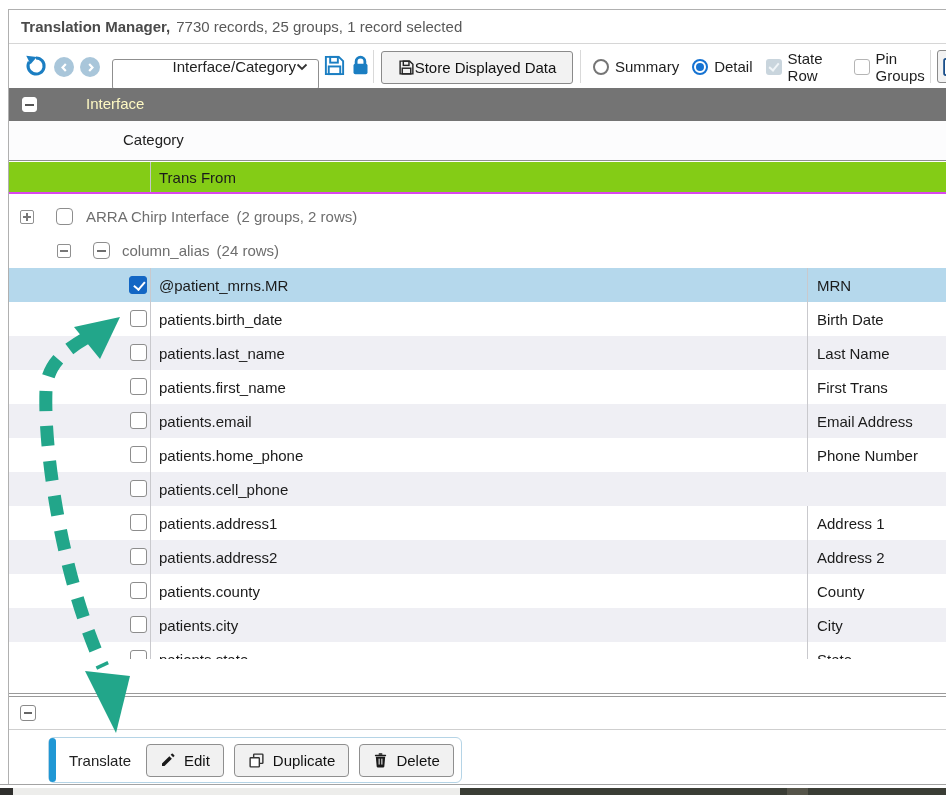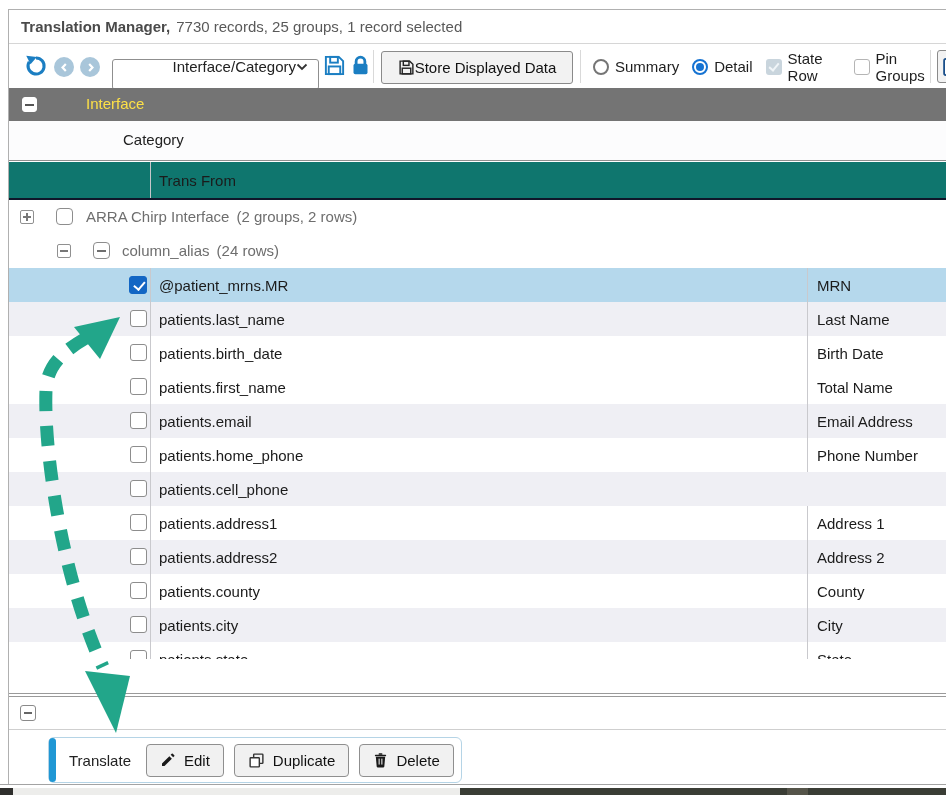--- a/index.html
+++ b/index.html
@@ -32,28 +32,28 @@
   .radio.on::after{content:"";position:absolute;left:2px;top:2px;right:2px;bottom:2px;border-radius:50%;background:#1673d2;}
   .dcheck{width:16px;height:16px;border-radius:3px;background:#c9d5dd;position:relative;flex:none;}
   .dcheck::after{content:"";position:absolute;left:5px;top:2px;width:4px;height:8px;border:solid #f0f5f8;
                  border-width:0 2.3px 2.3px 0;transform:rotate(40deg);}
   .ucheck{width:16px;height:16px;border-radius:3px;border:1.5px solid #b5b5b5;background:#fff;box-sizing:border-box;flex:none;}
   .tb-lbl{margin:0 13px 0 6px;color:#1e1e1e;}
   .col-btn{left:928px;top:5px;width:34px;height:33px;background:#f2f2f2;border:1px solid #8a8a8a;border-radius:3px;
            display:flex;align-items:center;padding-left:5px;box-sizing:border-box;cursor:pointer;}
 
   
-  .hdr-interface{position:absolute;left:9px;top:88px;right:0;height:33px;background:#747474;color:#fde047;}
+  .hdr-interface{position:absolute;left:9px;top:88px;right:0;height:33px;background:#747474;color:#fef9c3;}
   .minusbox{position:absolute;width:15px;height:15px;background:#fff;border:1px solid #d0d0d0;border-radius:3px;box-sizing:border-box;cursor:pointer;}
   .minusbox::before{content:"";position:absolute;left:2px;right:2px;top:50%;height:2px;margin-top:-1px;background:#555;}
   .hdr-interface .minusbox{left:13px;top:9px;border-color:#fff;}
   .hdr-interface .hlabel{position:absolute;left:77px;top:7px;}
   .hdr-category{position:absolute;left:9px;top:121px;right:0;height:40px;background:#fcfcfd;border-bottom:1px solid #8f8f8f;box-sizing:border-box;}
   .hdr-category .hlabel{position:absolute;left:114px;top:10px;color:#222;}
-  .hdr-cols{position:absolute;left:9px;top:162px;right:0;height:38px;background:#0f766e;border-bottom:2px solid #0f172a;box-sizing:border-box;}
+  .hdr-cols{position:absolute;left:9px;top:162px;right:0;height:32px;background:#84cc16;border-bottom:2px solid #d946ef;box-sizing:border-box;}
   .hdr-cols .hc-from{position:absolute;left:141px;top:0;bottom:0;right:139px;border-left:1px solid #c6c6ca;display:flex;align-items:center;padding-left:8px;color:#1b1b1b;}
   .hdr-cols .hc-to{position:absolute;left:798px;top:0;bottom:0;right:0;border-left:1px solid #c6c6ca;display:flex;align-items:center;padding-left:9px;color:#1b1b1b;margin-top:46px;}
 
   
   .tbody{position:absolute;left:9px;top:200px;right:0;height:493px;overflow:hidden;background:#fff;}
   .row{position:relative;height:34px;background:#fff;}
   .row.alt{background:#efeff4;}
   .row.sel{background:#b5d8ec;}
   .row.clip{height:17px;overflow:hidden;}
   .c-from{position:absolute;left:141px;top:0;height:34px;right:139px;border-left:1px solid #c9c9cd;
@@ -215,36 +215,36 @@
       <span class="cb ind"></span>
       <span class="glabel"><span>column_alias</span><span class="gmeta">(24 rows)</span></span>
     </div>
 
     <div class="row sel">
       <span class="cb big checked"></span>
       <div class="c-from">@patient_mrns.MR</div>
       <div class="c-to">MRN</div>
     </div>
 
+    <div class="row">
+      <span class="cb"></span>
+      <div class="c-from">patients.birth_date</div>
+      <div class="c-to">Birth Date</div>
+    </div>
+
     <div class="row alt">
       <span class="cb"></span>
       <div class="c-from">patients.last_name</div>
       <div class="c-to">Last Name</div>
     </div>
 
     <div class="row">
       <span class="cb"></span>
-      <div class="c-from">patients.birth_date</div>
-      <div class="c-to">Birth Date</div>
-    </div>
-
-    <div class="row">
-      <span class="cb"></span>
       <div class="c-from">patients.first_name</div>
-      <div class="c-to">Total Name</div>
+      <div class="c-to">First Trans</div>
     </div>
 
     <div class="row alt">
       <span class="cb"></span>
       <div class="c-from">patients.email</div>
       <div class="c-to">Email Address</div>
     </div>
 
     <div class="row">
       <span class="cb"></span>

